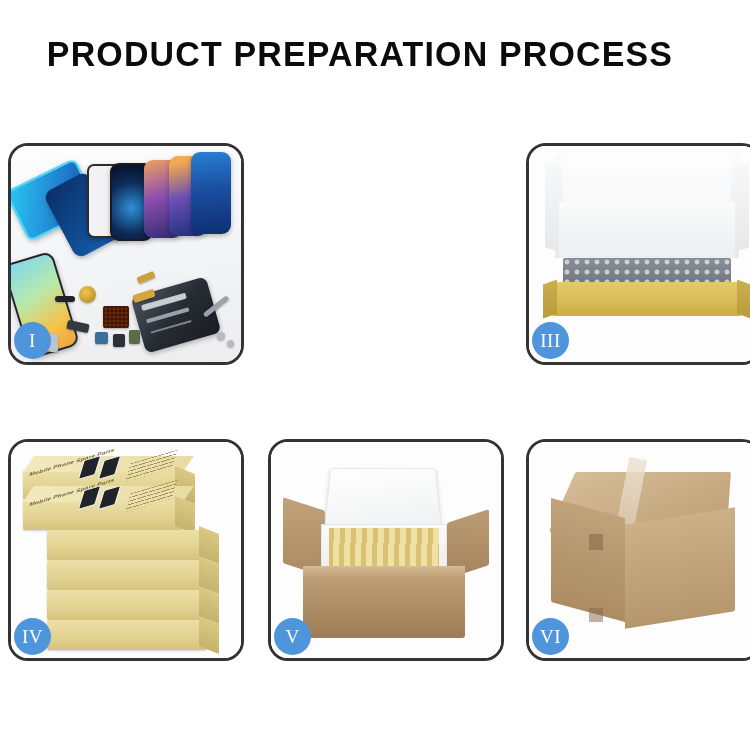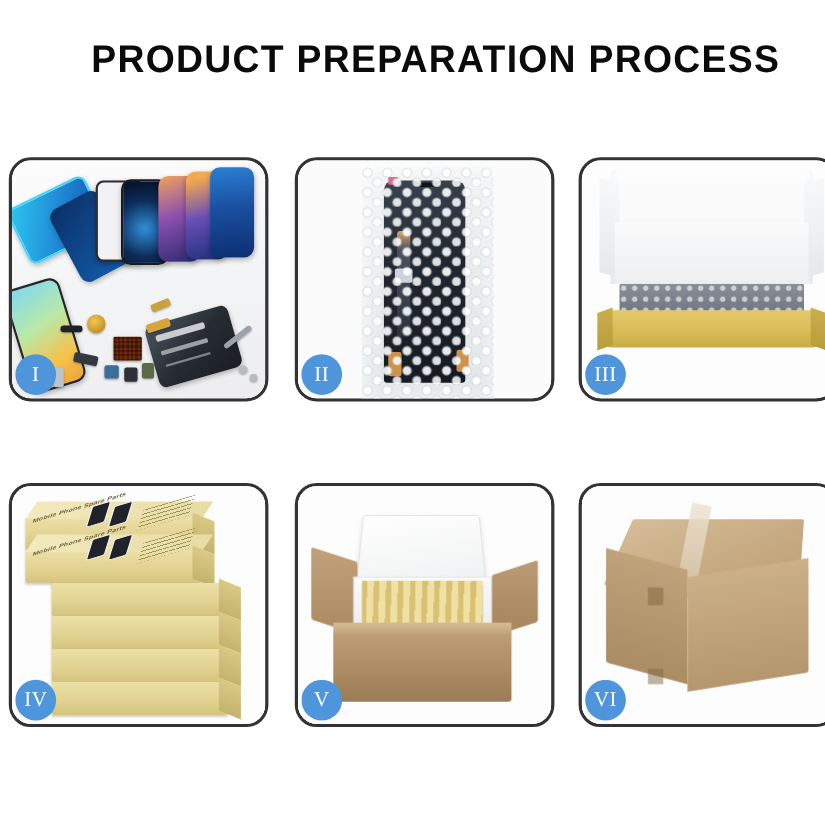--- a/index.html
+++ b/index.html
@@ -6,21 +6,21 @@
   html, body {
     margin: 0; padding: 0;
     width: 750px; height: 750px;
     background: #ffffff;
     font-family: "Liberation Sans", sans-serif;
     overflow: hidden;
   }
   .page { position: relative; width: 750px; height: 750px; background: #ffffff; }
 
   
-  .header { position: absolute; top: 34px; left: 0; width: 720px; text-align: right; }
+  .header { position: absolute; top: 34px; left: 0; width: 720px; text-align: center; }
   .title {
     font-family: "Liberation Sans", sans-serif;
     font-size: 35px; font-weight: bold; color: #0b0b0b;
     letter-spacing: 1.2px; line-height: 40px;
     white-space: nowrap; margin: 0;
     transform: scaleX(0.97); transform-origin: center;
   }
   .subtitle {
     font-family: "Liberation Sans", sans-serif;
     font-size: 14.5px; font-weight: normal; color: #141414;
@@ -337,39 +337,20 @@
             <div class="chip k9"></div>
             <div class="chip k10"></div>
             <div class="chip k11"></div>
             <div class="chip k12"></div>
             <div class="chip k13"></div>
           </div>
         </div>
         <div class="badge">I</div>
       </div>
 
-      <div class="panel c2">
-        <div class="panel-inner">
-          <div class="scene p2">
-            <div class="bubblebag">
-              <div class="lcd">
-                <div class="notch"></div>
-                <div class="tag"></div>
-              </div>
-              <div class="flex">
-                <div class="conn"></div>
-              </div>
-              <div class="conn-gold cg1"></div>
-              <div class="conn-gold cg2"></div>
-              <div class="bubbles"></div>
-            </div>
-          </div>
-        </div>
-        <div class="badge">II</div>
-      </div>
 
       <div class="panel c3">
         <div class="panel-inner">
           <div class="scene p3">
             <div class="tray-lid"></div>
             <div class="tray-foam"></div>
             <div class="tray-prod"></div>
             <div class="tray-base"></div>
           </div>
         </div>

